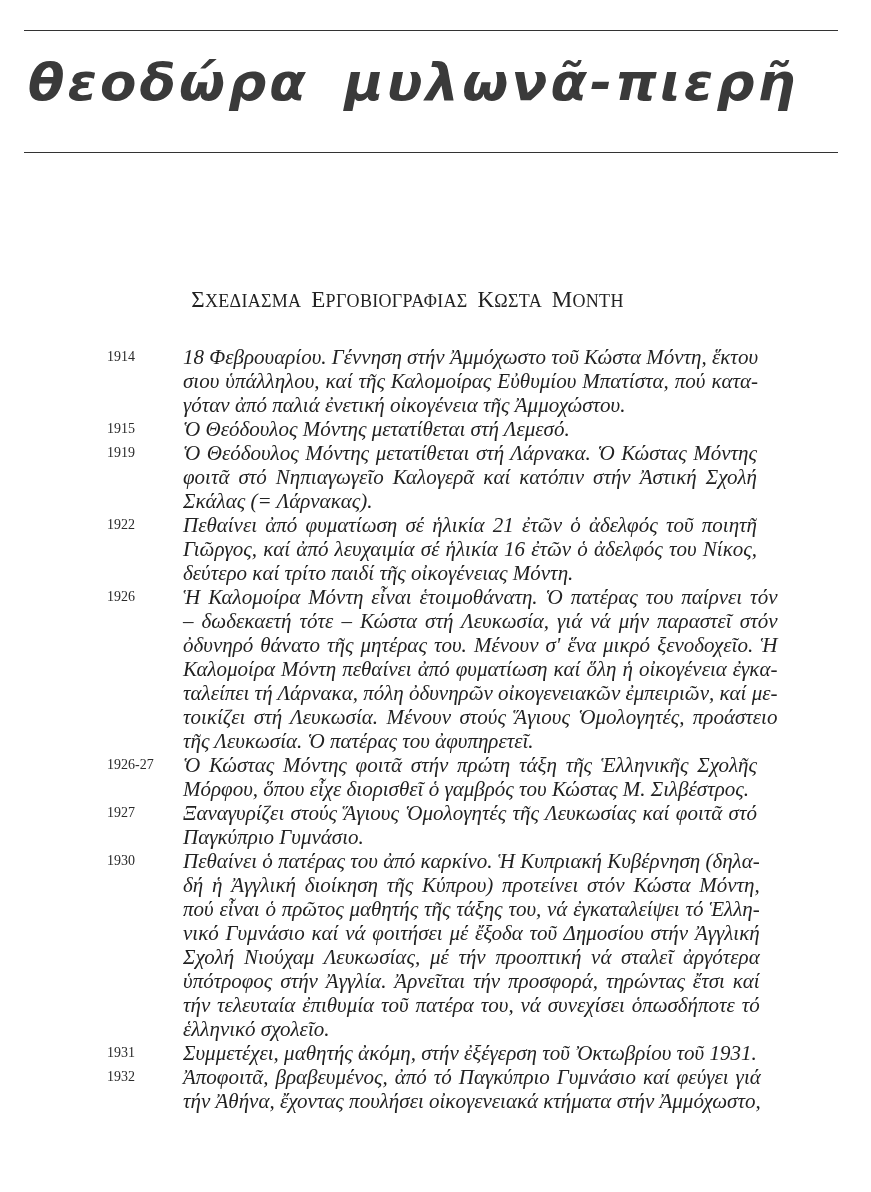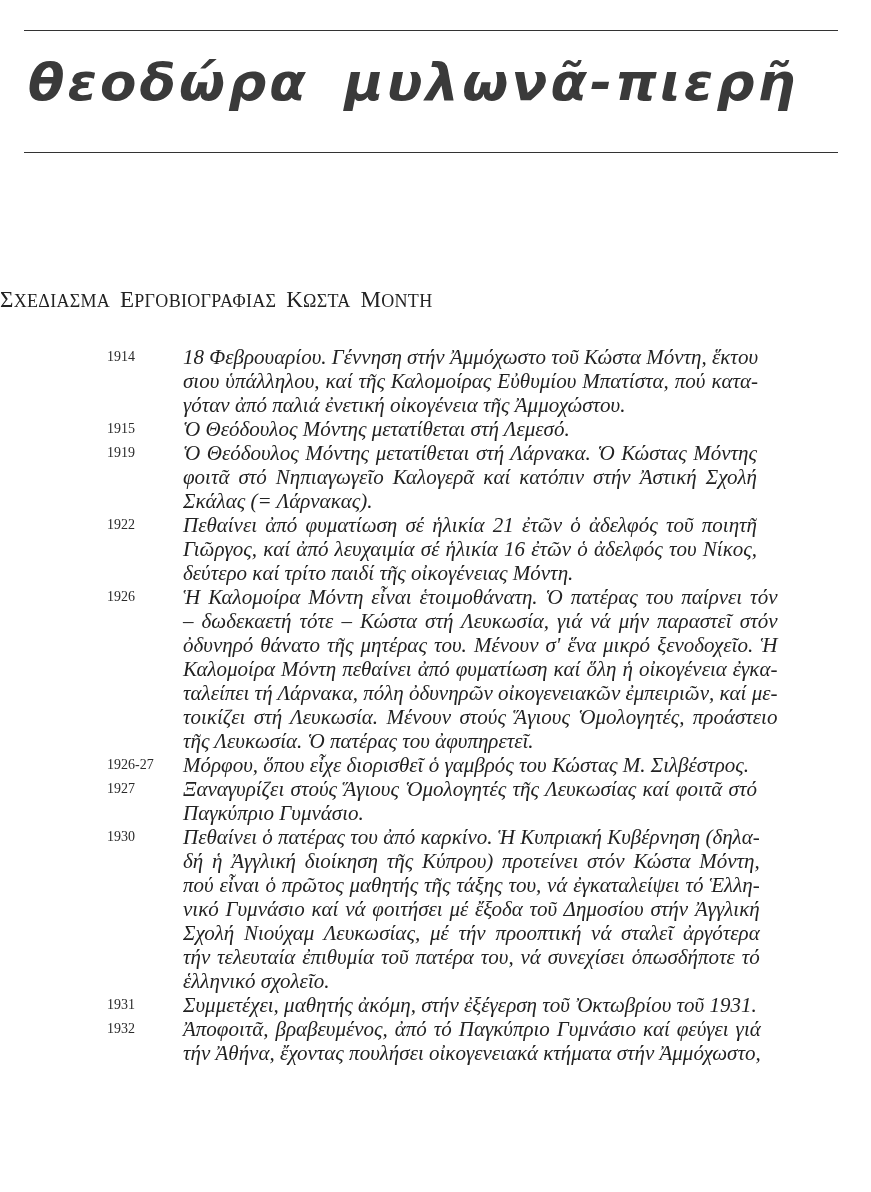--- a/index.html
+++ b/index.html
@@ -18,22 +18,23 @@
   .header-title {
     position: absolute; left: 28px; top: 52px;
     font-family: "DejaVu Sans", sans-serif;
     font-style: italic; font-weight: bold;
     font-size: 52px; letter-spacing: 3px; word-spacing: 14px;
     color: #3a3a3a; white-space: nowrap;
     transform: scaleX(1.02); transform-origin: left top;
   }
   .section-title {
     position: absolute; left: 0; width: 727px; top: 287px;
+    text-align: center;
     font-family: "Liberation Serif", serif;
-    font-size: 22px; letter-spacing: 0.3px; word-spacing: 4px; color: #222;
+    font-size: 22px; letter-spacing: 0.3px; word-spacing: 4px; color: #222; padding-left: 44px;
   }
   .section-title .sc-big { font-size: 23px; }
   .section-title .sc-small { font-size: 18px; }
   .entries {
     position: absolute; left: 107px; top: 345px; width: 650px;
   }
   .entry { display: flex; }
   .year {
     width: 76px; flex: none;
     font-family: "Liberation Serif", serif;
@@ -101,38 +102,40 @@
         <div class="line">ὀδυνηρό θάνατο τῆς μητέρας του. Μένουν σ' ἕνα μικρό ξενοδοχεῖο. Ἡ</div>
         <div class="line">Καλομοίρα Μόντη πεθαίνει ἀπό φυματίωση καί ὅλη ἡ οἰκογένεια ἐγκα-</div>
         <div class="line">ταλείπει τή Λάρνακα, πόλη ὀδυνηρῶν οἰκογενειακῶν ἐμπειριῶν, καί με-</div>
         <div class="line">τοικίζει στή Λευκωσία. Μένουν στούς Ἅγιους Ὁμολογητές, προάστειο</div>
         <div class="line last">τῆς Λευκωσία. Ὁ πατέρας του ἀφυπηρετεῖ.</div>
       </div>
     </div>
     <div class="entry">
       <div class="year">1926-27</div>
       <div class="body">
+        <div class="line">Ὁ Κώστας Μόντης φοιτᾶ στήν πρώτη τάξη τῆς Ἑλληνικῆς Σχολῆς</div>
         <div class="line last">Μόρφου, ὅπου εἶχε διορισθεῖ ὁ γαμβρός του Κώστας Μ. Σιλβέστρος.</div>
       </div>
     </div>
     <div class="entry">
       <div class="year">1927</div>
       <div class="body">
         <div class="line">Ξαναγυρίζει στούς Ἅγιους Ὁμολογητές τῆς Λευκωσίας καί φοιτᾶ στό</div>
         <div class="line last">Παγκύπριο Γυμνάσιο.</div>
       </div>
     </div>
     <div class="entry">
       <div class="year">1930</div>
       <div class="body">
         <div class="line">Πεθαίνει ὁ πατέρας του ἀπό καρκίνο. Ἡ Κυπριακή Κυβέρνηση (δηλα-</div>
         <div class="line">δή ἡ Ἀγγλική διοίκηση τῆς Κύπρου) προτείνει στόν Κώστα Μόντη,</div>
         <div class="line">πού εἶναι ὁ πρῶτος μαθητής τῆς τάξης του, νά ἐγκαταλείψει τό Ἑλλη-</div>
         <div class="line">νικό Γυμνάσιο καί νά φοιτήσει μέ ἔξοδα τοῦ Δημοσίου στήν Ἀγγλική</div>
         <div class="line">Σχολή Νιούχαμ Λευκωσίας, μέ τήν προοπτική νά σταλεῖ ἀργότερα</div>
+        <div class="line">ὑπότροφος στήν Ἀγγλία. Ἀρνεῖται τήν προσφορά, τηρώντας ἔτσι καί</div>
         <div class="line">τήν τελευταία ἐπιθυμία τοῦ πατέρα του, νά συνεχίσει ὁπωσδήποτε τό</div>
         <div class="line last">ἑλληνικό σχολεῖο.</div>
       </div>
     </div>
     <div class="entry">
       <div class="year">1931</div>
       <div class="body">
         <div class="line last">Συμμετέχει, μαθητής ἀκόμη, στήν ἐξέγερση τοῦ Ὀκτωβρίου τοῦ 1931.</div>
       </div>
     </div>

